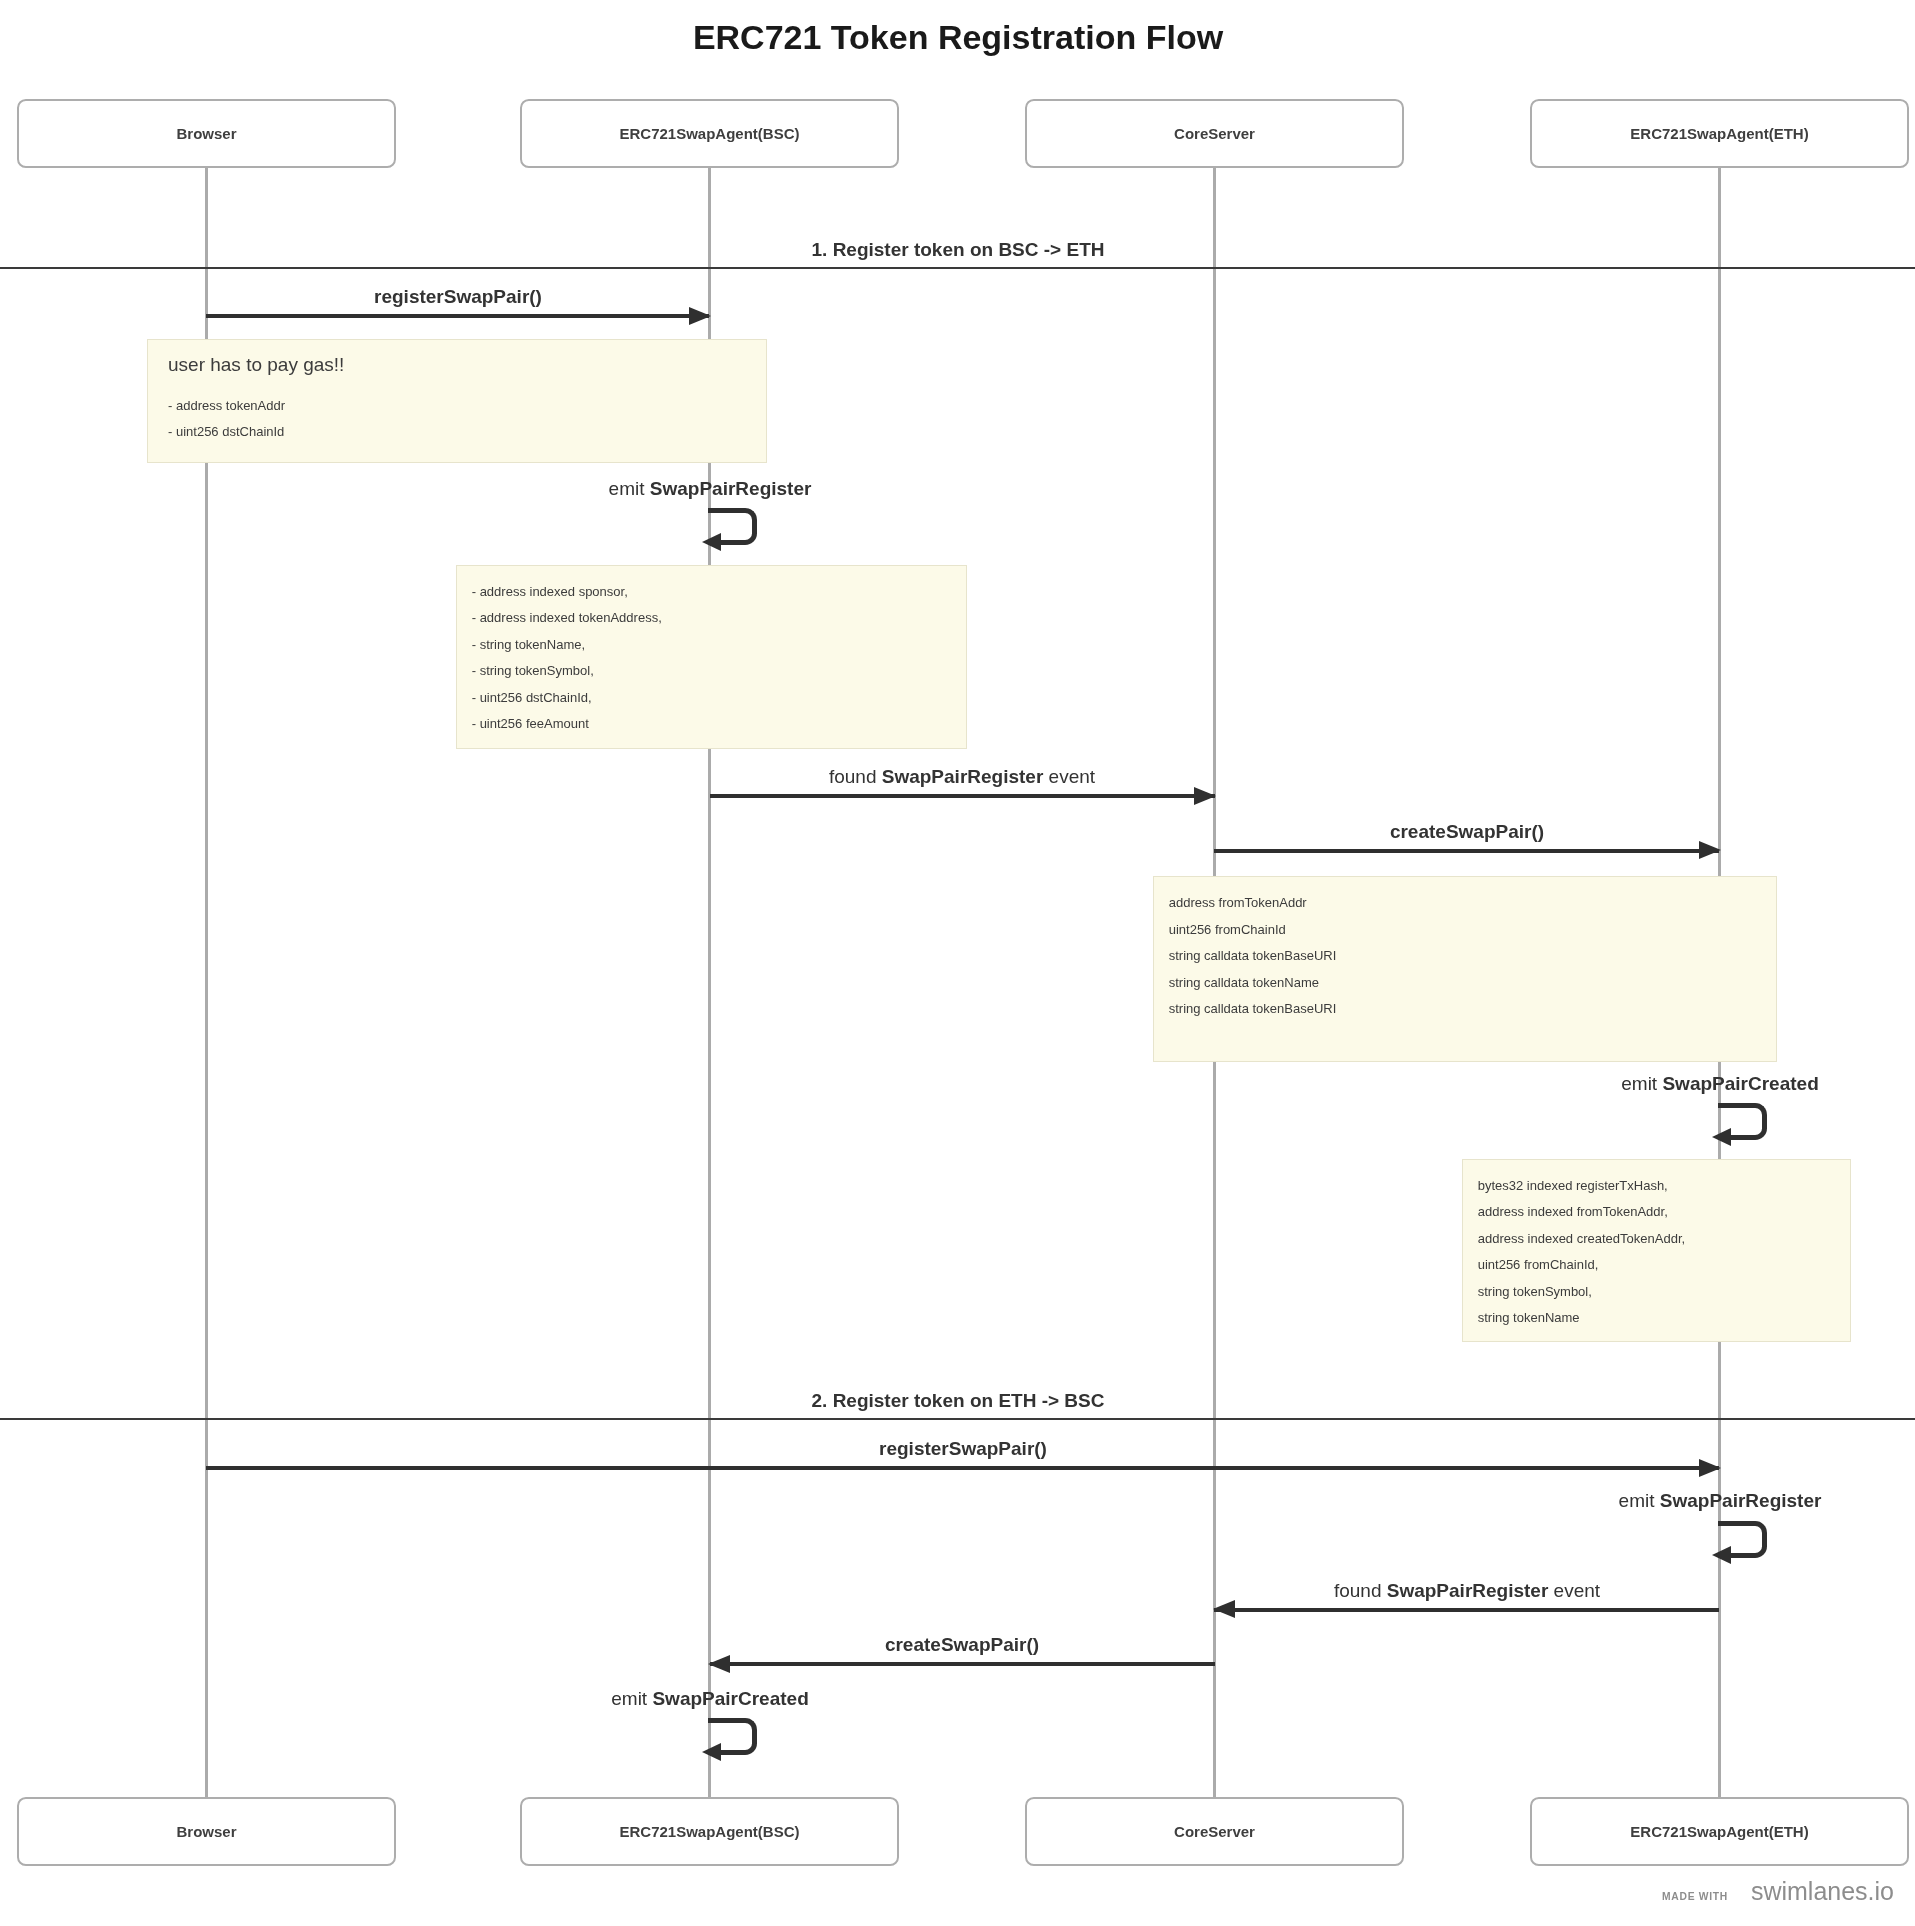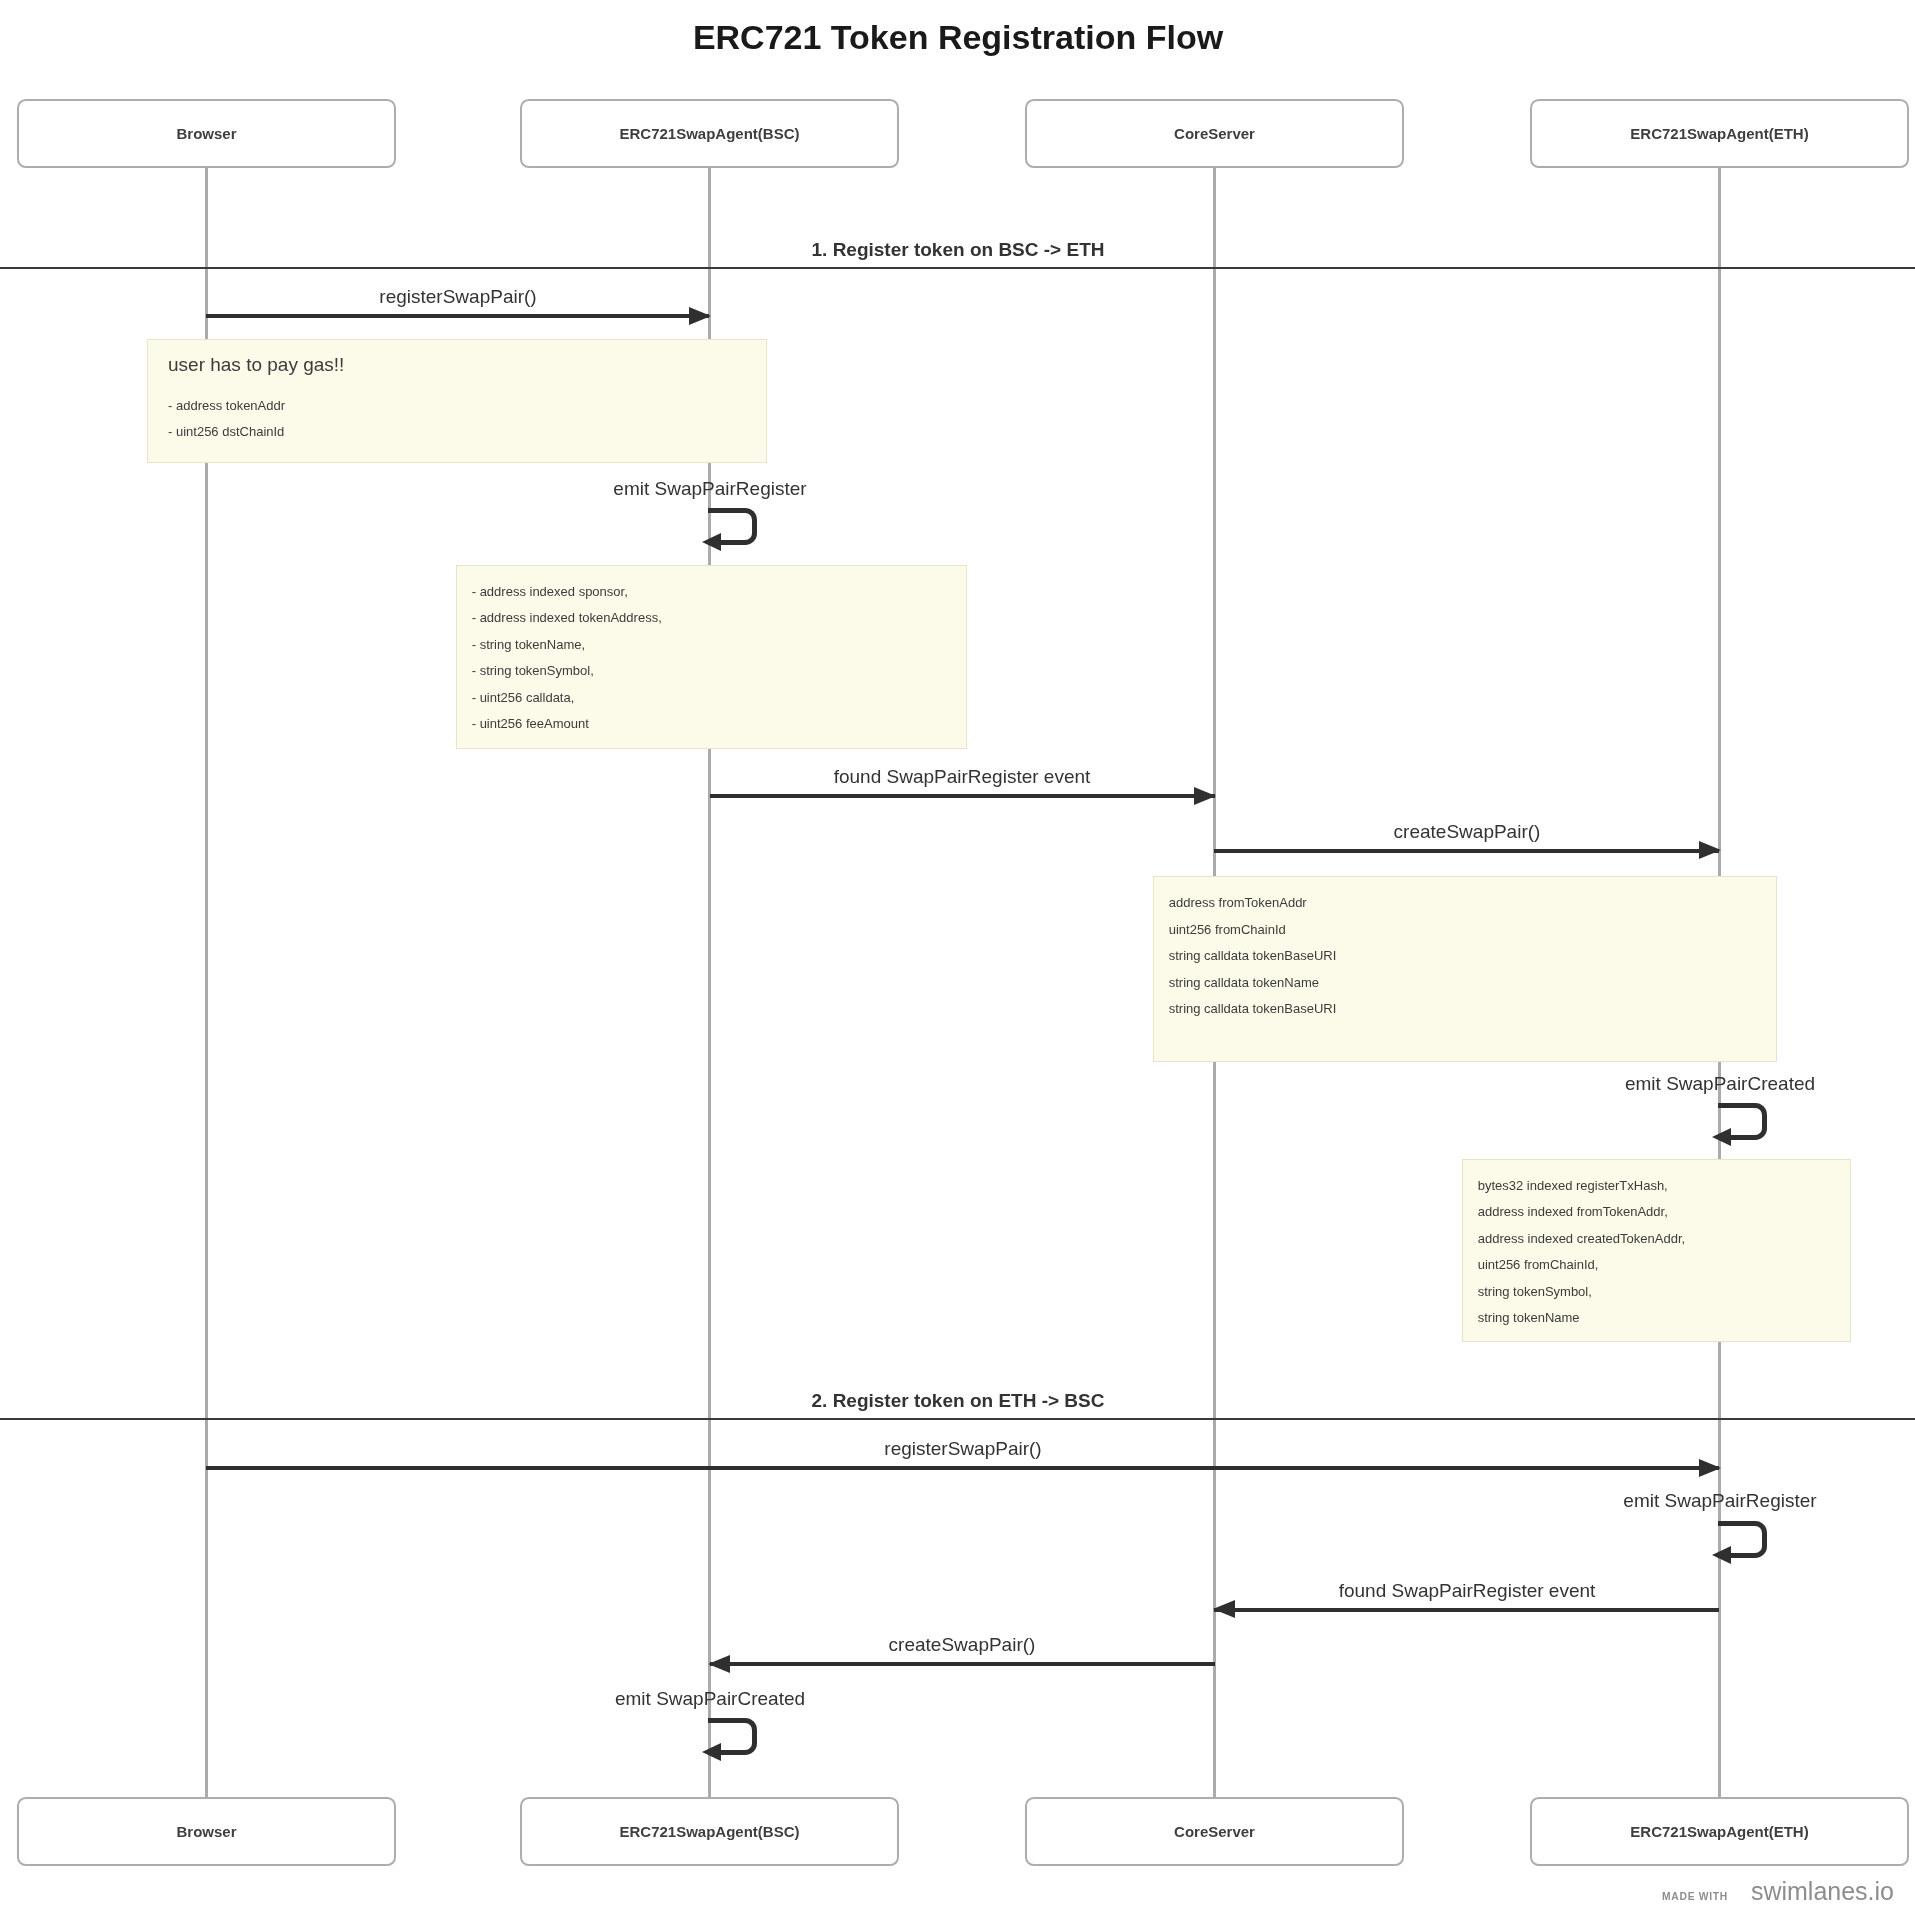--- a/index.html
+++ b/index.html
@@ -45,21 +45,21 @@
   }
   .divider-line{
     position:absolute;left:0;width:1916px;height:2.2px;
     background:var(--divider-line);z-index:2;
   }
   .lbl{
     position:absolute;transform:translateX(-50%);
     font-size:19px;line-height:25px;font-weight:400;color:#333333;
     white-space:nowrap;z-index:4;
   }
-  .lbl b{font-weight:400;}
+  .lbl b{font-weight:700;}
   .msg-line{position:absolute;height:4.4px;background:var(--arrow);z-index:4;}
   .head-r{
     position:absolute;width:0;height:0;z-index:4;
     border-top:9.6px solid transparent;border-bottom:9.6px solid transparent;
     border-left:22px solid var(--arrow);
   }
   .head-l{
     position:absolute;width:0;height:0;z-index:4;
     border-top:9.6px solid transparent;border-bottom:9.6px solid transparent;
     border-right:22px solid var(--arrow);
@@ -142,21 +142,21 @@
 
   <div class="lbl" style="left:710px;top:476px;"><span>emit </span><b>SwapPairRegister</b></div>
   <div class="loop" style="left:708px;top:508px;"></div>
   <div class="loop-head" style="left:702px;top:533px;"></div>
 
   <div class="note" style="left:456px;top:565px;width:511px;height:184px;padding-top:12.5px;">
     <div class="code-line">- address indexed sponsor,</div>
     <div class="code-line">- address indexed tokenAddress,</div>
     <div class="code-line">- string tokenName,</div>
     <div class="code-line">- string tokenSymbol,</div>
-    <div class="code-line">- uint256 calldata,</div>
+    <div class="code-line">- uint256 dstChainId,</div>
     <div class="code-line">- uint256 feeAmount</div>
   </div>
 
   <div class="lbl" style="left:962px;top:764px;"><span>found </span><b>SwapPairRegister</b><span> event</span></div>
   <div class="msg-line" style="left:710px;top:794px;width:505px;"></div>
   <div class="head-r" style="left:1194px;top:787px;"></div>
 
   <div class="lbl" style="left:1467px;top:819px;"><b>createSwapPair()</b></div>
   <div class="msg-line" style="left:1214px;top:849px;width:505px;"></div>
   <div class="head-r" style="left:1699px;top:841px;"></div>

